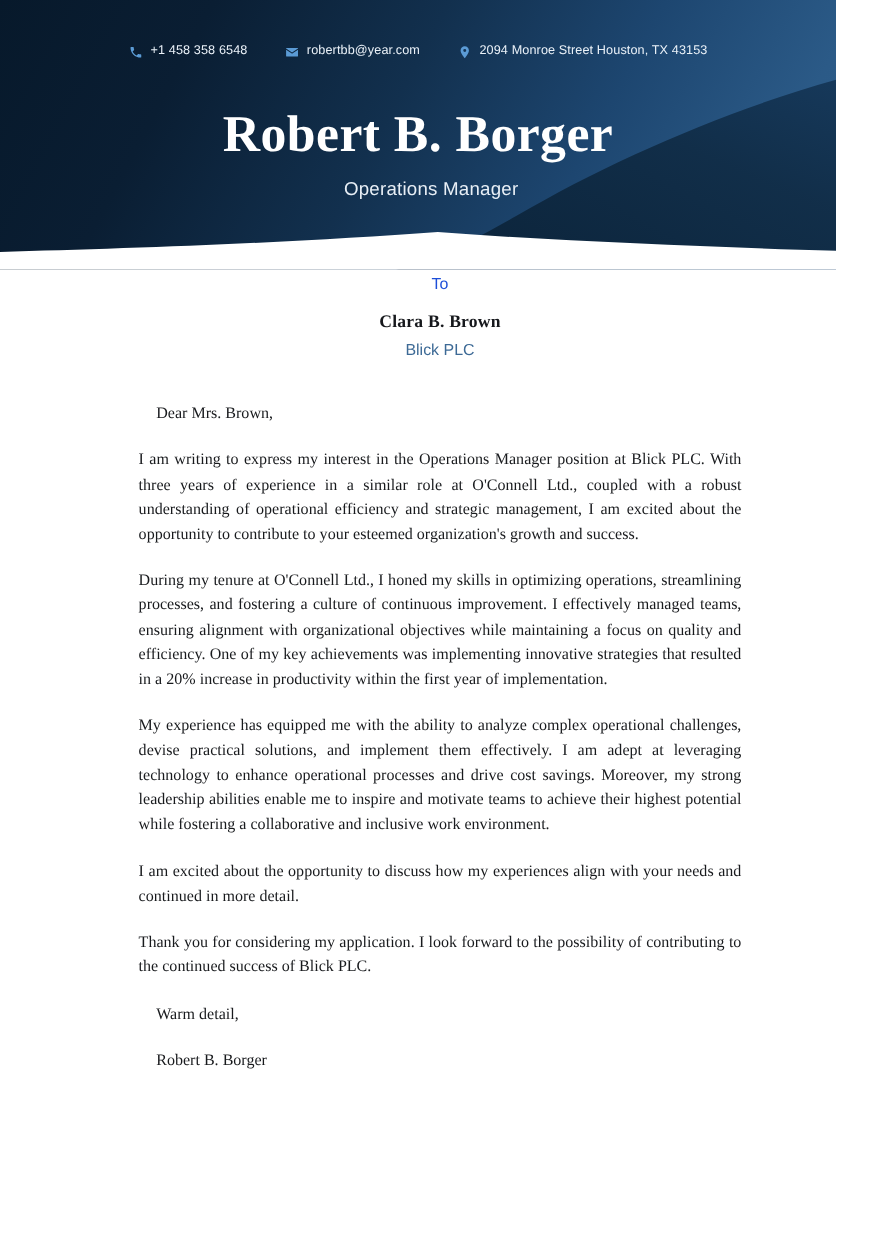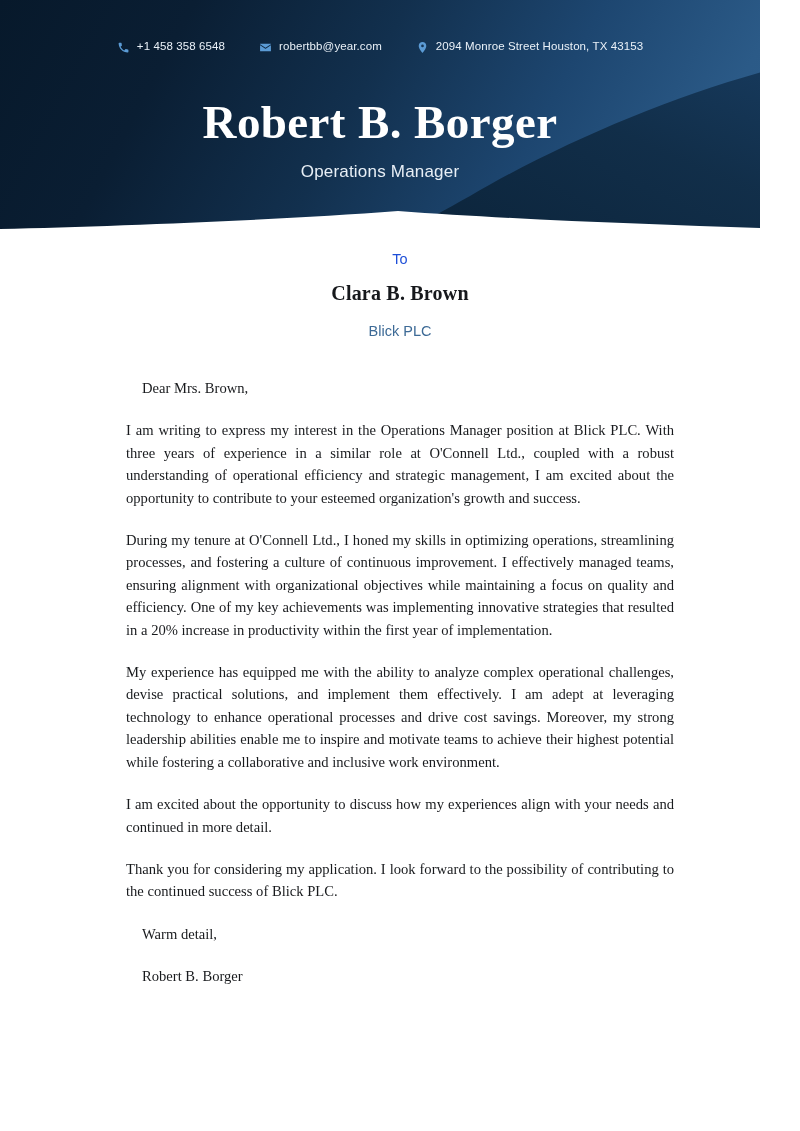--- a/index.html
+++ b/index.html
@@ -96,21 +96,21 @@
     font-weight: bold;
     font-size: 47px;
     line-height: 52px;
     color: #ffffff;
     letter-spacing: 0.4px;
   }
 
   .job-title {
     position: absolute;
     top: 160px;
-    left: 0;
+    left: 12px;
     width: 100%;
     text-align: center;
     font-family: "Liberation Sans", sans-serif;
     font-size: 17px;
     line-height: 24px;
     color: #e8eff6;
     letter-spacing: 0.2px;
   }
 
   
@@ -132,27 +132,27 @@
   .recipient .to-label {
     font-family: "Liberation Sans", sans-serif;
     font-size: 14.5px;
     line-height: 20px;
     color: #1d4ed8;
   }
   .recipient .to-name {
     margin-top: 11px;
     font-family: "Liberation Serif", serif;
     font-weight: bold;
-    font-size: 20px;
+    font-size: 16px;
     line-height: 26px;
     color: #16181c;
     letter-spacing: 0.2px;
   }
   .recipient .to-company {
-    margin-top: 15px;
+    margin-top: 3px;
     font-family: "Liberation Sans", sans-serif;
     font-size: 14.5px;
     line-height: 20px;
     color: #3d6a96;
   }
 
   
   .letter {
     margin: 0 auto;
     padding-top: 36px;

